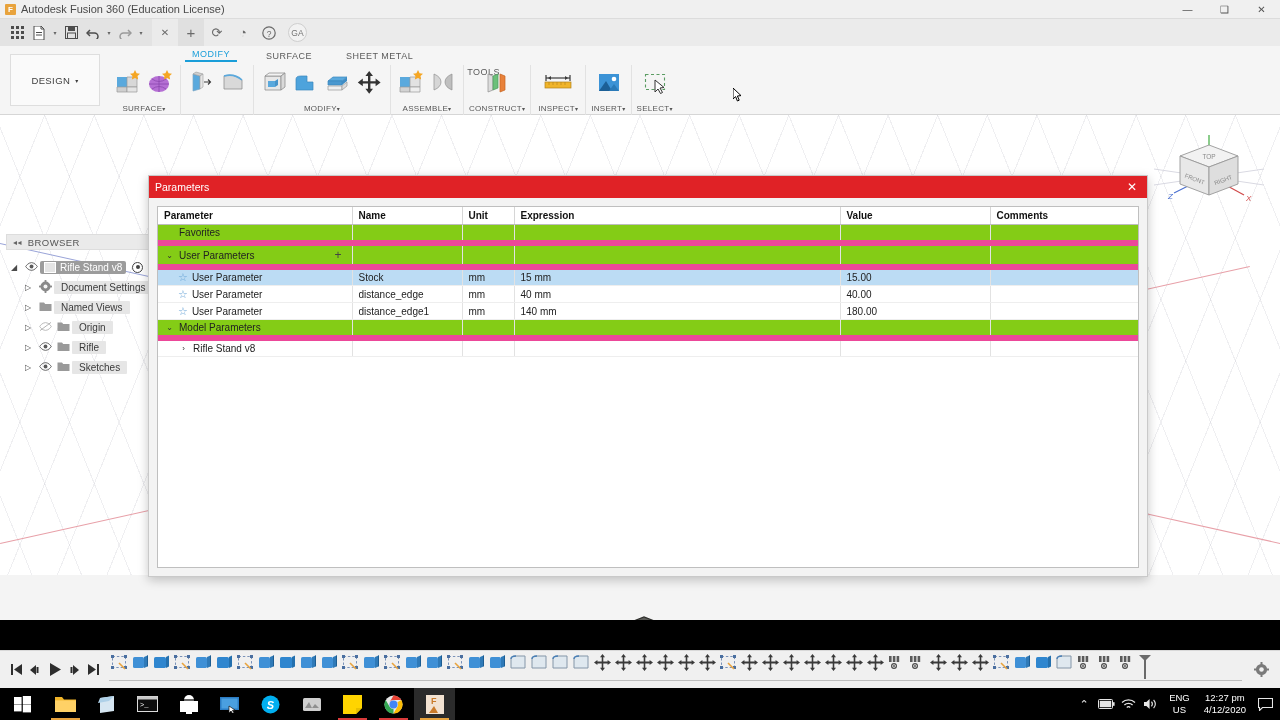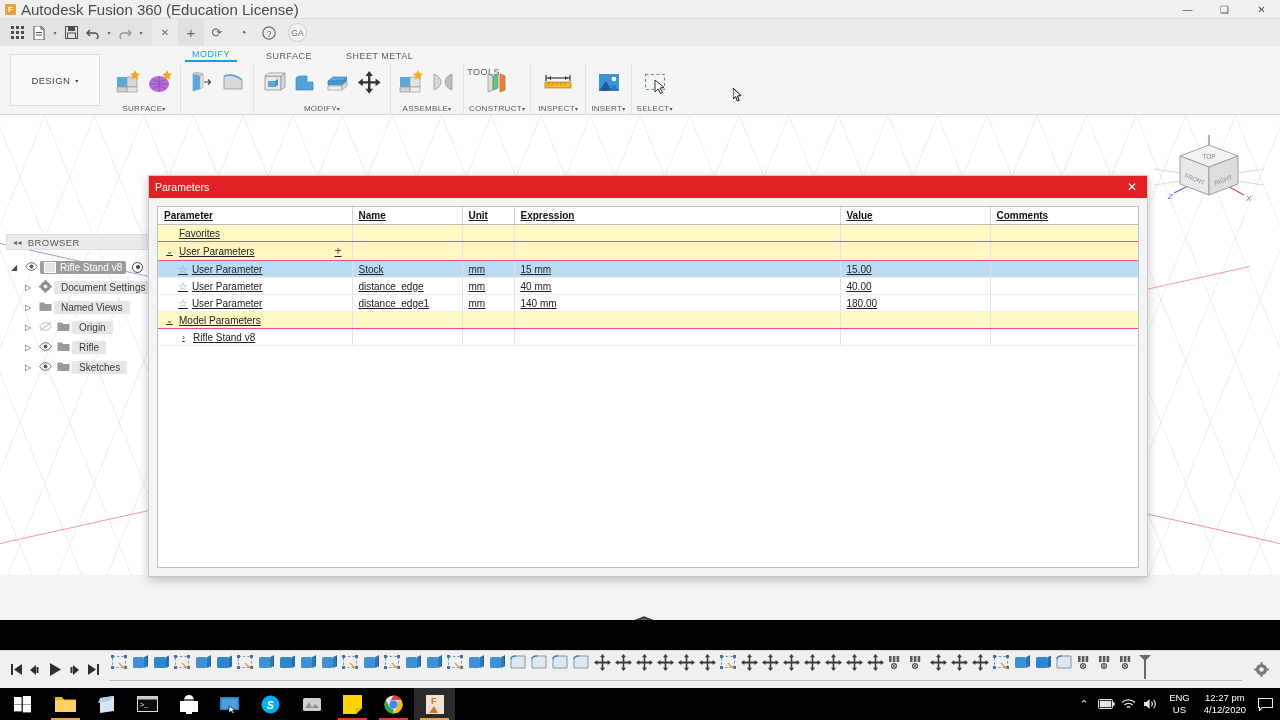--- a/index.html
+++ b/index.html
@@ -14,21 +14,21 @@
   .titlebar {
     position: absolute; top: 0; left: 0; width: 1280px; height: 19px;
     background: #f0f0f0; border-bottom: 1px solid #dcdcdc;
     display: flex; align-items: center;
   }
   .tb-logo {
     width: 11px; height: 11px; margin-left: 5px; margin-right: 5px;
     background: #e8a33d; color: #fff; font-size: 8px; font-weight: bold;
     text-align: center; line-height: 11px; border-radius: 1px;
   }
-  .tb-title { font-size: 15px; color: #4a4a4a; }
+  .tb-title { font-size: 11px; color: #4a4a4a; }
   .tb-winbtns { margin-left: auto; display: flex; height: 19px; }
   .tb-winbtn {
     width: 37px; height: 19px; display: flex; align-items: center;
     justify-content: center; font-size: 10px; color: #555;
   }
 
   
   .qabar {
     position: absolute; top: 19px; left: 0; width: 1280px; height: 27px;
     background: #ebebeb; display: flex; align-items: center;
@@ -189,31 +189,31 @@
   .dlg-title {
     height: 22px; background: #e02226; color: #fff;
     display: flex; align-items: center; padding: 0 6px;
     font-size: 10.5px;
   }
   .dlg-title .x { margin-left: auto; font-size: 12px; cursor:pointer; padding: 0 4px;}
   .dlg-body { padding: 8px; height: calc(100% - 22px); display: flex; flex-direction: column;}
   .tablewrap {
     flex: 1; background: #fff; border: 1px solid #bfbfbf; overflow: hidden;
   }
-  table.params { width: 100%; border-collapse: collapse; font-size: 10px; color: #222; table-layout: fixed; text-decoration: underline;}
+  table.params { width: 100%; border-collapse: collapse; font-size: 10px; color: #222; table-layout: fixed;}
   table.params th {
     text-align: left; font-size: 10px; font-weight: bold; color: #111;
     padding: 3px 6px; background: #fff; border-right: 1px solid #d6d6d6;
     border-bottom: 1px solid #bdbdbd; height: 17px;
   }
   table.params td {
     padding: 2px 6px; border-right: 1px solid #e2e2e2;
     border-bottom: 1px solid #eeeeee; height: 17px; overflow:hidden; white-space:nowrap;
   }
-  tr.grp td { background: #fef9c3; border-bottom: 1px solid #ec4899; }
+  tr.grp td { background: #84cc16; border-bottom: 6px solid #ec4899; }
   tr.sel td { background: #bcdcf4; }
   tr.blank td { background: #fff; }
   .cellflex { display: flex; align-items: center; gap: 4px; }
   .tw-sm { display:inline-block; width: 11px; text-align:center; font-size: 8px; color:#333; }
   .indent1 { padding-left: 14px; }
   .star { color: #6fa8d8; font-size: 11px; line-height: 1; }
   .plus-btn { margin-left: auto; color:#444; font-size: 12px; cursor:pointer; padding-right: 4px;}
   .dlg-foot { height: 30px; display:flex; align-items:center; justify-content:flex-end; padding-top: 8px;}
   .ok-btn {
     width: 62px; height: 19px; background: #f1f1f1; border: 2px solid #3e8fd8;

